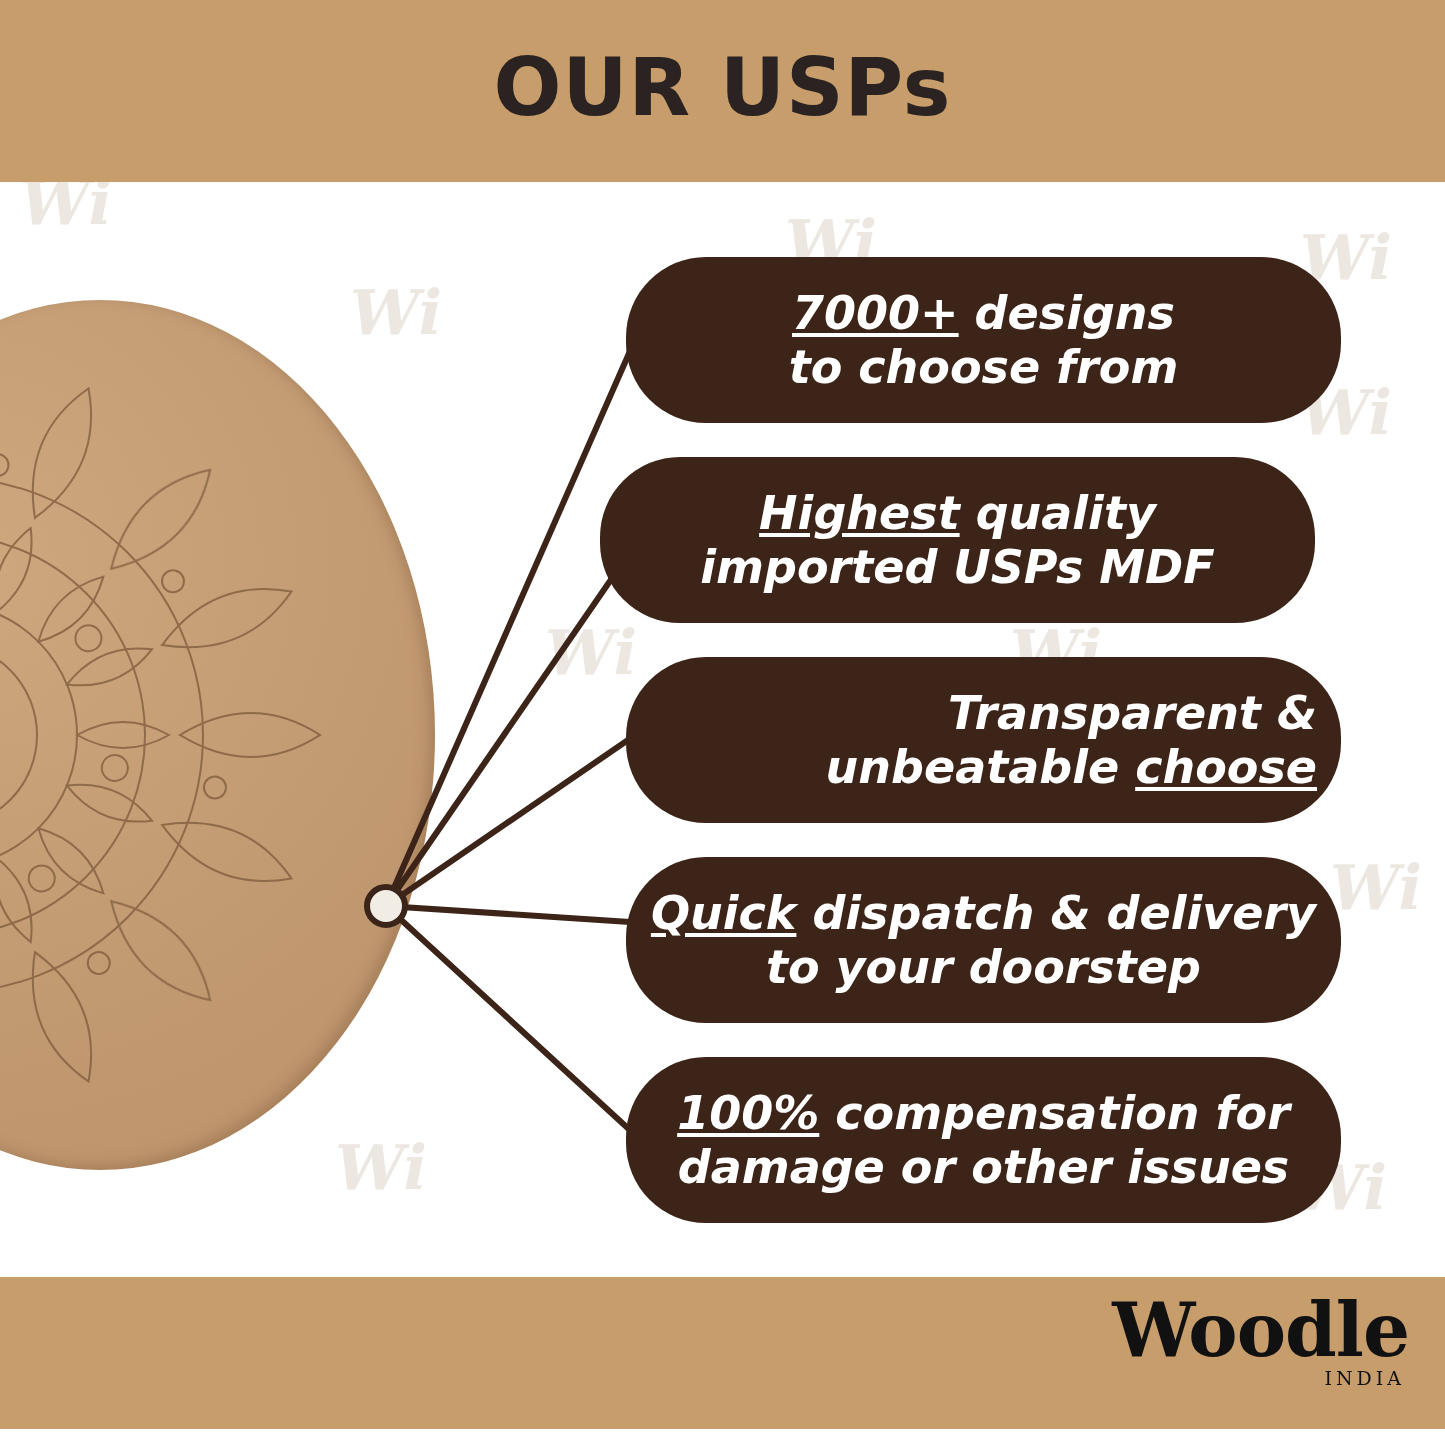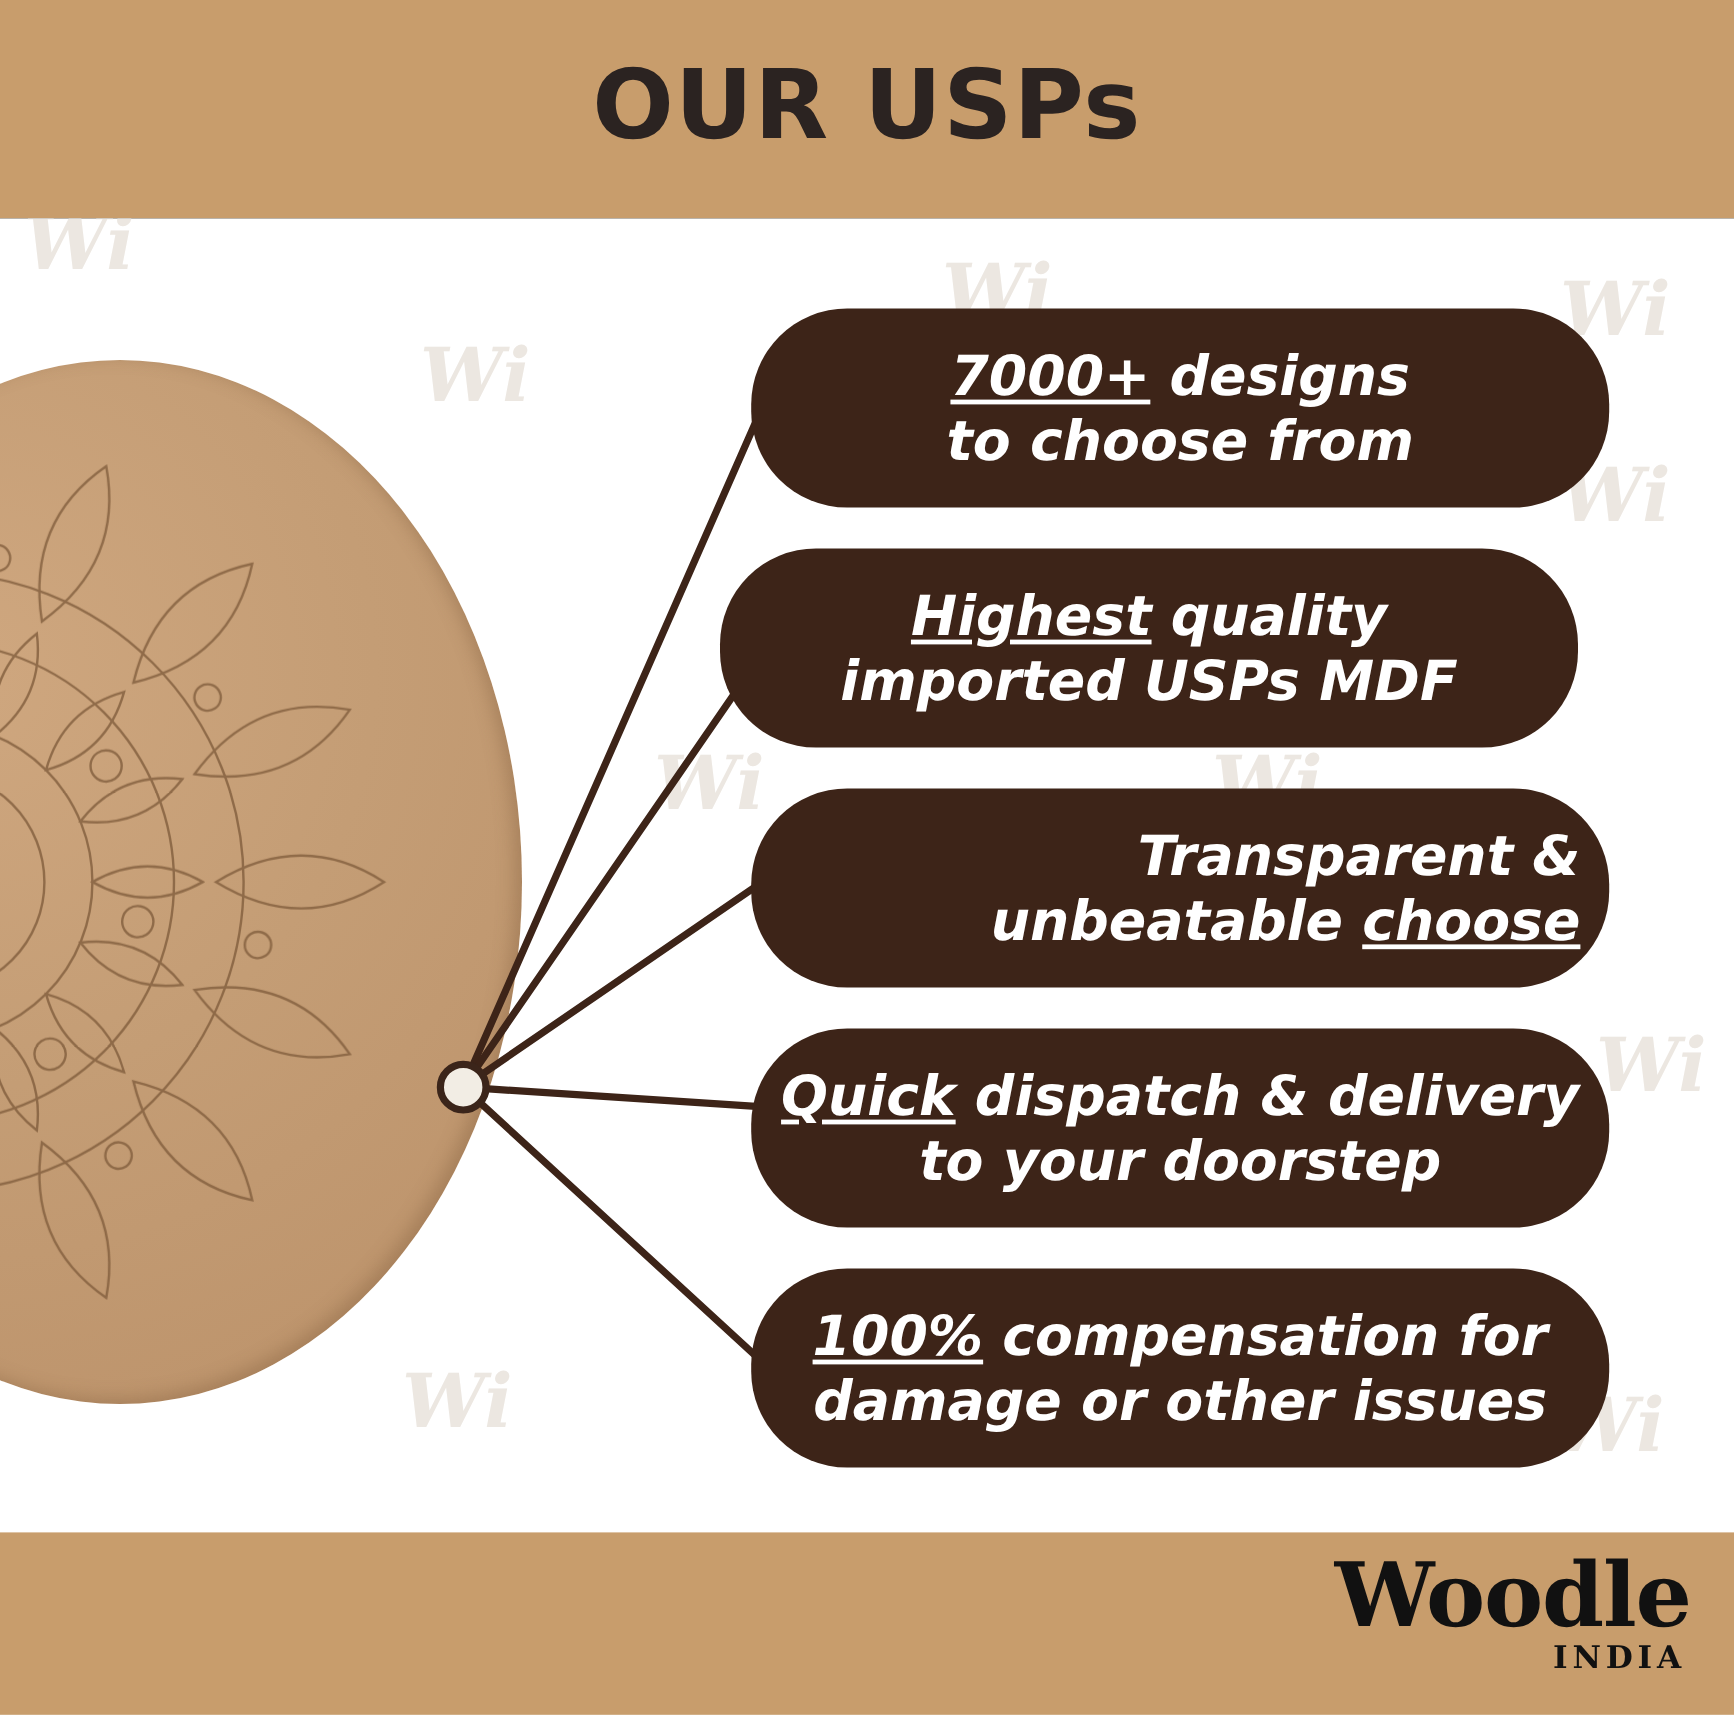--- a/index.html
+++ b/index.html
@@ -10,21 +10,21 @@
     width: 1445px;
     height: 1445px;
     font-family: "Liberation Sans", sans-serif;
     background: #ffffff;
     overflow: hidden;
   }
   .page {
     position: relative;
     width: 1445px;
     height: 1445px;
-    background: #000000;
+    background: #fdba74;
     overflow: hidden;
   }
   
   .header-band {
     position: absolute;
     left: 0;
     top: 0;
     width: 1445px;
     height: 182px;
     background: #c89d6c;
@@ -58,22 +58,22 @@
     line-height: 1;
   }
   .brand-main {
     font-size: 74px;
     font-weight: bold;
     color: #111111;
     font-family: "DejaVu Serif", serif;
     letter-spacing: -1px;
   }
   .brand-sub {
-    font-size: 26px;
-    font-weight: bold;
+    font-size: 19px;
+    font-weight: normal;
     color: #111111;
     font-family: "DejaVu Serif", serif;
     letter-spacing: 4px;
     margin-top: 2px;
     margin-right: 4px;
   }
   
   .canvas {
     position: absolute;
     left: 0;

